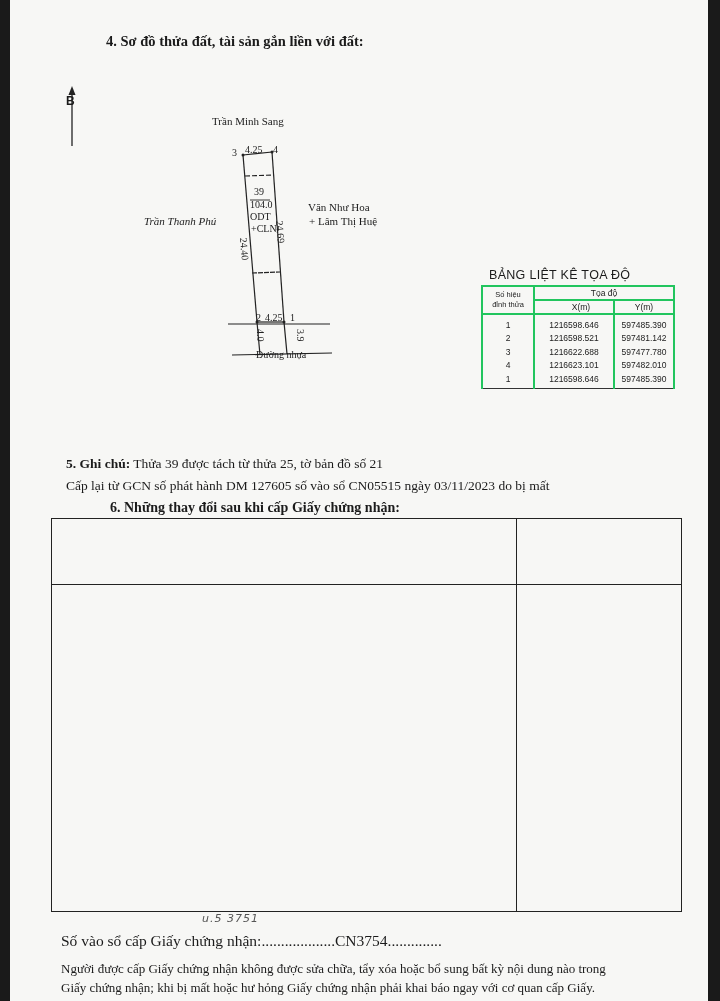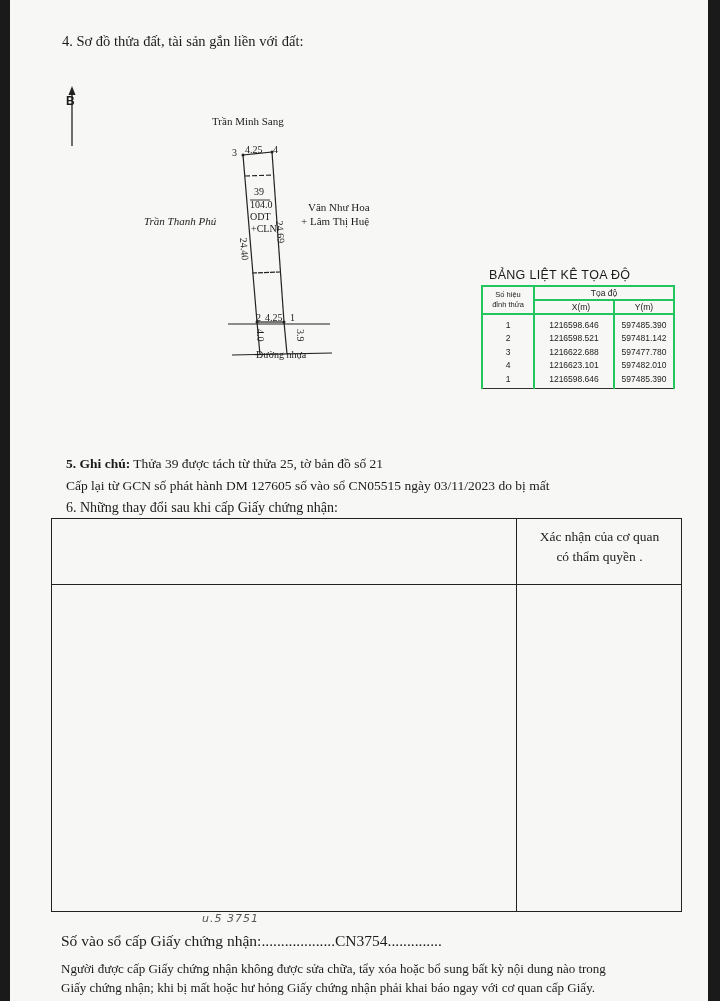--- a/index.html
+++ b/index.html
@@ -1,20 +1,20 @@
 <!DOCTYPE html>
 <html><head>
 <meta charset="utf-8">
 <style>
   html, body { margin:0; padding:0; }
   body { width:720px; height:1001px; background:#1a1a1a; position:relative; overflow:hidden;
          font-family:"Liberation Serif", serif; color:#1b1b1b; }
   .paper { position:absolute; left:10px; top:0; width:698px; height:1001px; background:#f7f7f5; }
   .abs { position:absolute; white-space:nowrap; }
-  .h { font-weight:normal; font-size:14.5px; }
+  .h { font-weight:bold; font-size:14.5px;margin-left:44px; }
   .t13 { font-size:13.5px; }
   .t11 { font-size:11px; }
   .t10 { font-size:10px; }
   svg.draw { position:absolute; left:0; top:0; }
   
   .ctitle { font-family:"Liberation Sans", sans-serif; font-size:12.5px; letter-spacing:0.3px; }
   table.coord { position:absolute; left:481px; top:285px; border-collapse:collapse;
                 font-family:"Liberation Sans", sans-serif; font-size:8.5px; color:#222; }
   table.coord td { border:2px solid #22c55e; padding:0 3px; height:12px; text-align:center; }
   table.coord tr.body td { border-top:none; border-bottom:none; height:13.5px; }
@@ -74,21 +74,21 @@
   <text x="0" y="0" transform="translate(276,221) rotate(85)" font-family="Liberation Serif, serif" font-size="10" fill="#222">24.69</text>
   <text x="0" y="0" transform="translate(257,329) rotate(90)" font-family="Liberation Serif, serif" font-size="10" fill="#222">4.0</text>
   <text x="0" y="0" transform="translate(297,329) rotate(90)" font-family="Liberation Serif, serif" font-size="10" fill="#222">3.9</text>
 </svg>
 
 <div class="abs" style="left:66px;top:94px;font-family:'Liberation Sans',sans-serif;font-weight:bold;font-size:12px;">B</div>
 
 <div class="abs t11" style="left:212px;top:115px;">Trần Minh Sang</div>
 <div class="abs t11" style="left:144px;top:215px;font-style:italic;">Trần Thanh Phú</div>
 <div class="abs t11" style="left:308px;top:201px;">Văn Như Hoa</div>
-<div class="abs t11" style="left:301px;top:215px;">+ Lâm Thị Huệ</div>
+<div class="abs t11" style="left:309px;top:215px;">+ Lâm Thị Huệ</div>
 <div class="abs t10" style="left:256px;top:349px;">Đường nhựa</div>
 
 <div class="abs t10" style="left:232px;top:147px;">3</div>
 <div class="abs t10" style="left:245px;top:144px;">4.25</div>
 <div class="abs t10" style="left:273px;top:144px;">4</div>
 <div class="abs t10" style="left:256px;top:312px;">2</div>
 <div class="abs t10" style="left:265px;top:312px;">4.25</div>
 <div class="abs t10" style="left:290px;top:312px;">1</div>
 
 <div class="abs t10" style="left:254px;top:186px;">39</div>
@@ -140,24 +140,20 @@
 
 <div class="abs t13" style="left:66px;top:456px;">
   <b>5. Ghi chú:</b><span> Thửa 39 được tách từ thửa 25, tờ bản đồ số 21</span>
 </div>
 <div class="abs t13" style="left:66px;top:478px;">Cấp lại từ GCN số phát hành DM 127605 số vào sổ CN05515 ngày 03/11/2023 do bị mất</div>
 
 <div class="abs h" style="left:66px;top:500px;font-size:14px;">6. Những thay đổi sau khi cấp Giấy chứng nhận:</div>
 <div class="changes">
   <div class="hdr"></div>
   <div class="vdiv"></div>
-  <div class="c2">
-    <span>Xác nhận của cơ quan</span><br>
-    <span>có thẩm quyền .</span>
-  </div>
 </div>
 
 <div class="abs hand" style="left:202px;top:912px;">u.5 3751</div>
 <div class="abs" style="left:61px;top:932px;font-size:15.5px;">
   <span>Số vào sổ cấp Giấy chứng nhận:</span><span class="dots">...................</span><span>CN3754</span><span class="dots">..............</span>
 </div>
 
 <div class="abs t13" style="left:61px;top:961px;font-size:13px;font-family:Liberation Serif, serif;">Người được cấp Giấy chứng nhận không được sửa chữa, tẩy xóa hoặc bổ sung bất kỳ nội dung nào trong</div>
 <div class="abs t13" style="left:61px;top:980px;font-size:13px;">Giấy chứng nhận; khi bị mất hoặc hư hỏng Giấy chứng nhận phải khai báo ngay với cơ quan cấp Giấy.</div>
 

